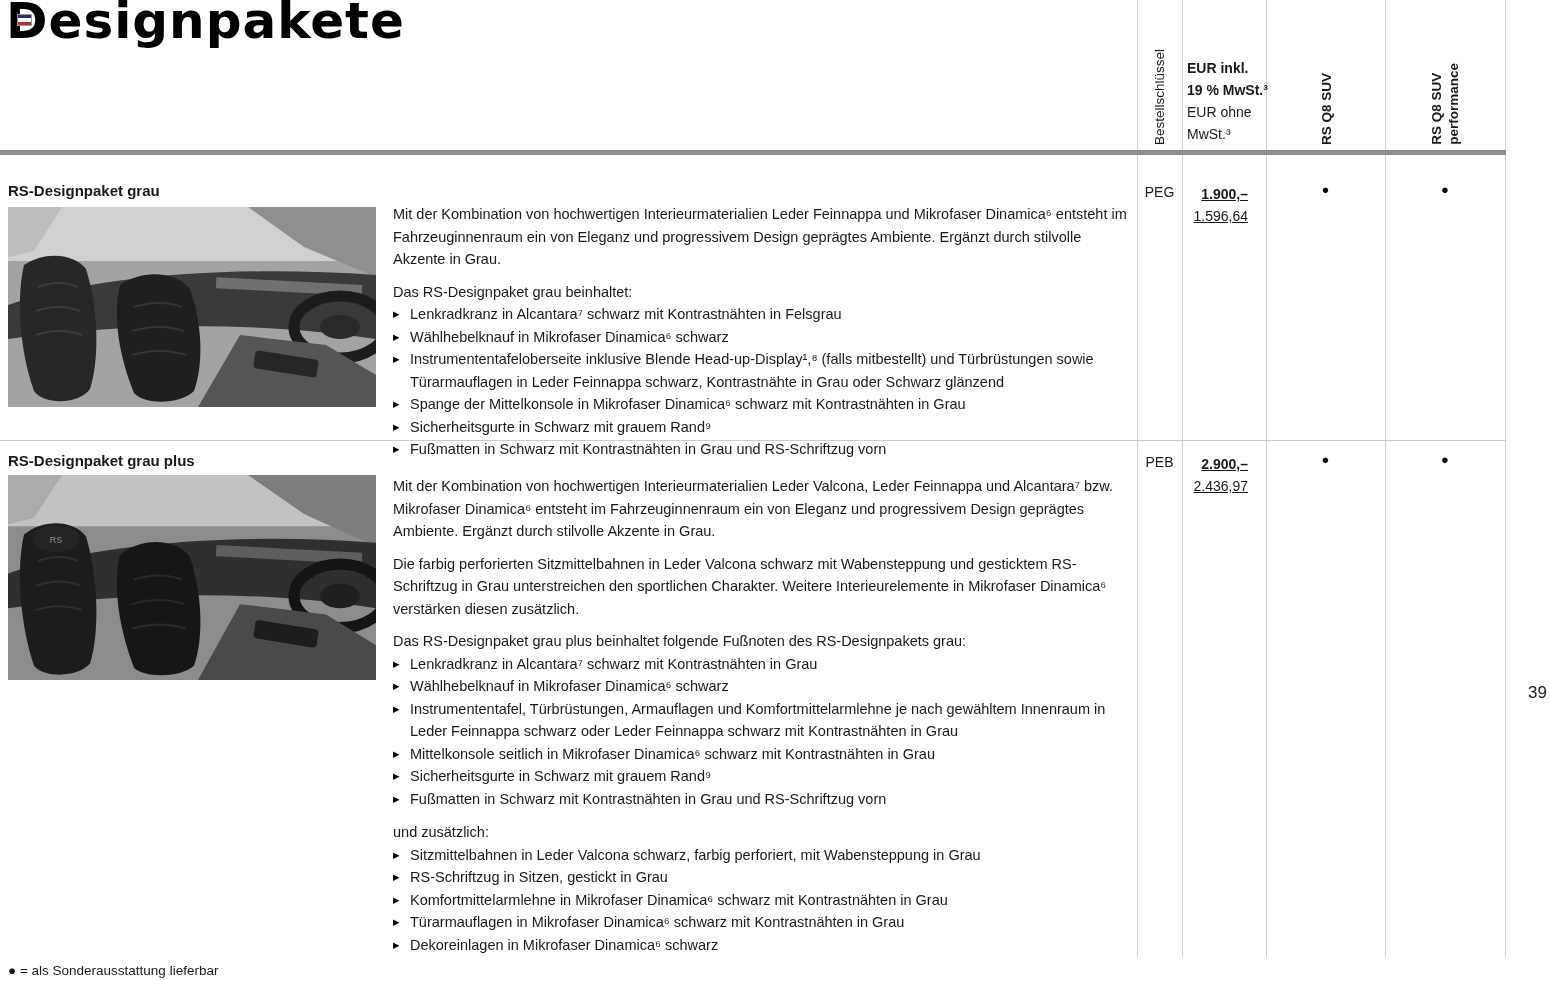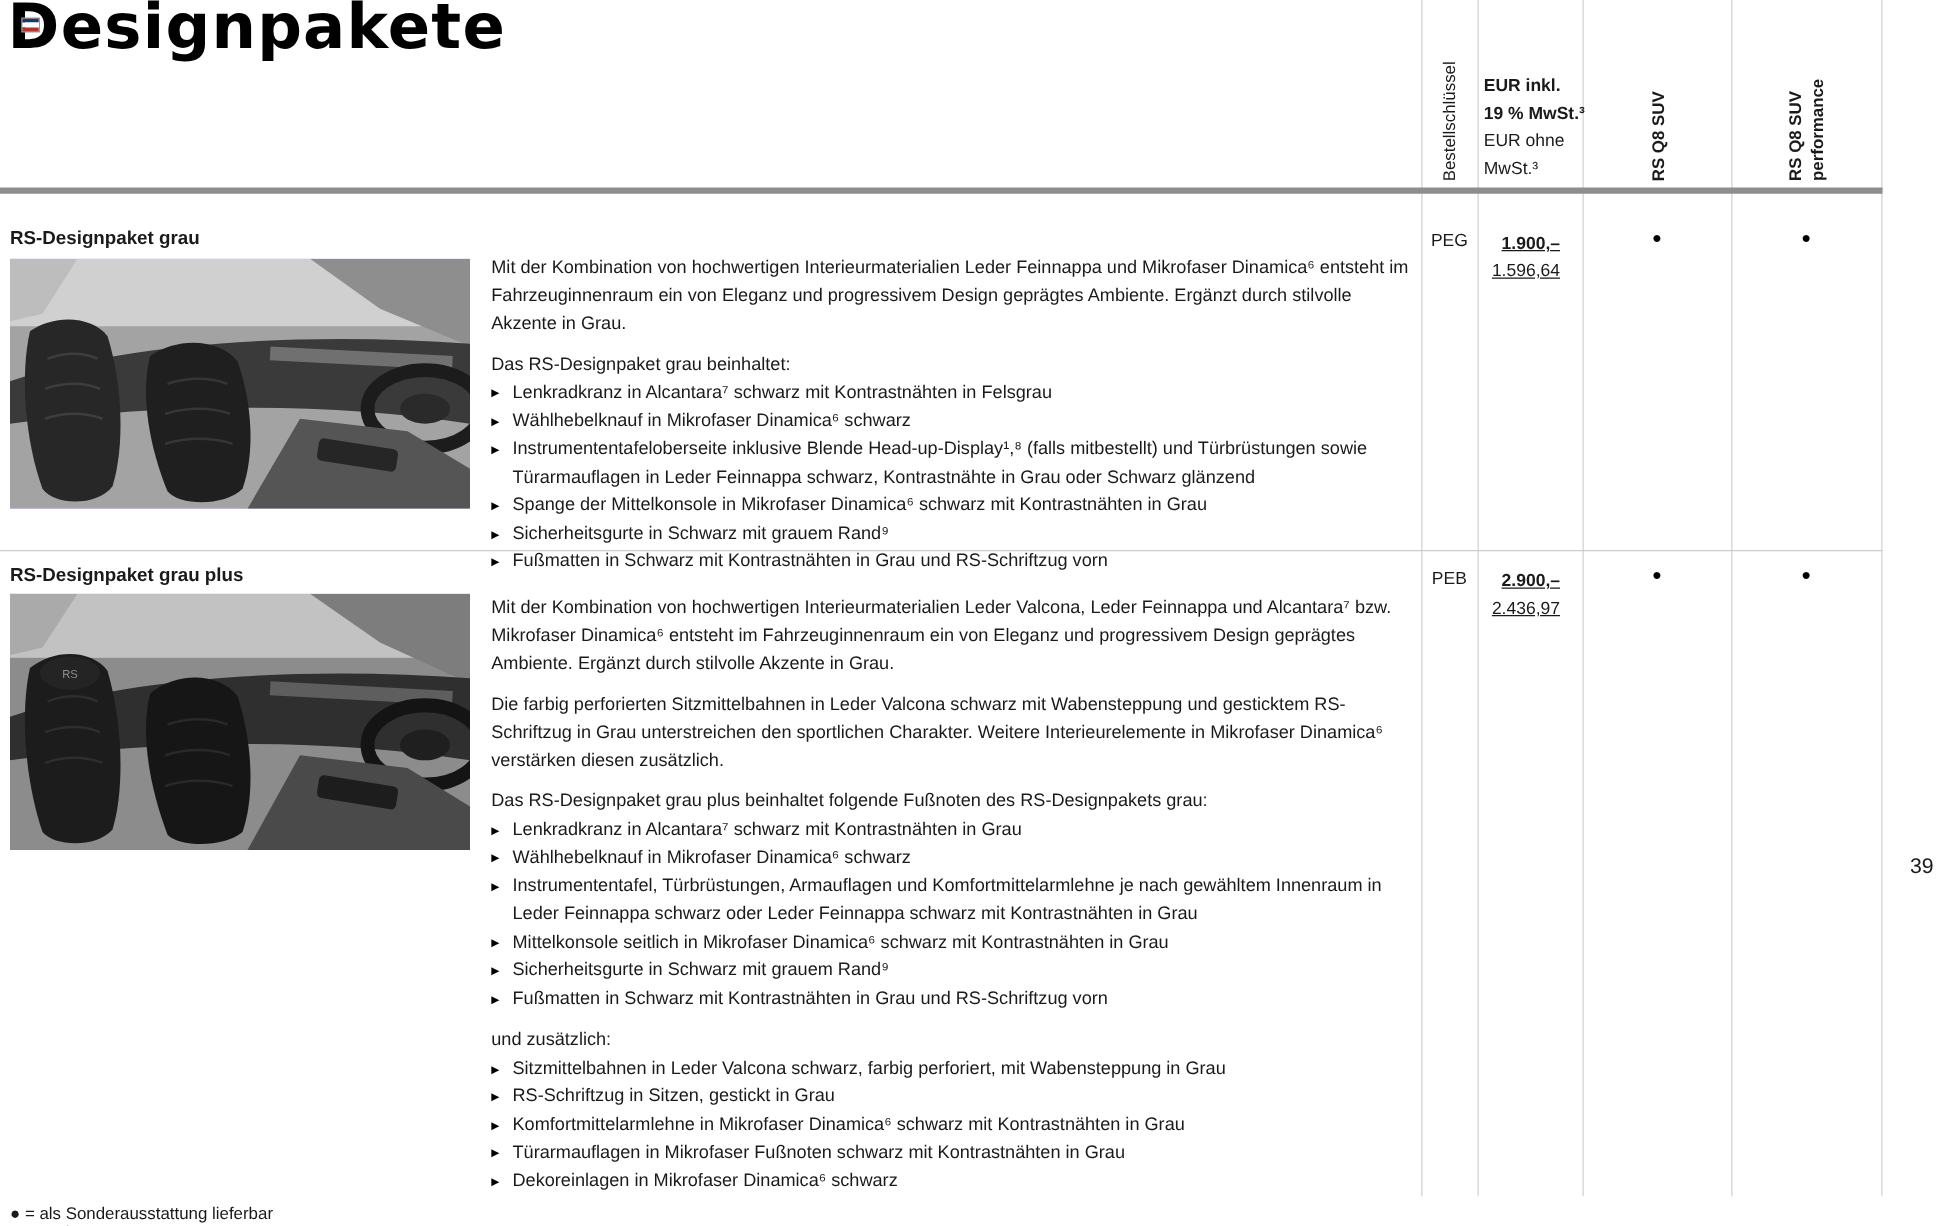--- a/index.html
+++ b/index.html
@@ -177,21 +177,21 @@
       <li><span class="tri">▶</span><span>Instrumententafel, Türbrüstungen, Armauflagen und Komfortmittelarmlehne je nach gewähltem Innenraum in Leder Feinnappa schwarz oder Leder Feinnappa schwarz mit Kontrastnähten in Grau</span></li>
       <li><span class="tri">▶</span><span>Mittelkonsole seitlich in Mikrofaser Dinamica⁶ schwarz mit Kontrastnähten in Grau</span></li>
       <li><span class="tri">▶</span><span>Sicherheitsgurte in Schwarz mit grauem Rand⁹</span></li>
       <li><span class="tri">▶</span><span>Fußmatten in Schwarz mit Kontrastnähten in Grau und RS-Schriftzug vorn</span></li>
     </ul>
     <p class="extra-heading">und zusätzlich:</p>
     <ul class="features">
       <li><span class="tri">▶</span><span>Sitzmittelbahnen in Leder Valcona schwarz, farbig perforiert, mit Wabensteppung in Grau</span></li>
       <li><span class="tri">▶</span><span>RS-Schriftzug in Sitzen, gestickt in Grau</span></li>
       <li><span class="tri">▶</span><span>Komfortmittelarmlehne in Mikrofaser Dinamica⁶ schwarz mit Kontrastnähten in Grau</span></li>
-      <li><span class="tri">▶</span><span>Türarmauflagen in Mikrofaser Fußnoten schwarz mit Kontrastnähten in Grau</span></li>
+      <li><span class="tri">▶</span><span>Türarmauflagen in Mikrofaser Dinamica⁶ schwarz mit Kontrastnähten in Grau</span></li>
       <li><span class="tri">▶</span><span>Dekoreinlagen in Mikrofaser Dinamica⁶ schwarz</span></li>
     </ul>
   </div>
 
   <div class="code">PEB</div>
   <div class="prices">
     <div class="incl">2.900,–</div>
     <div>2.436,97</div>
   </div>
   <div class="dot dot-1">●</div>

